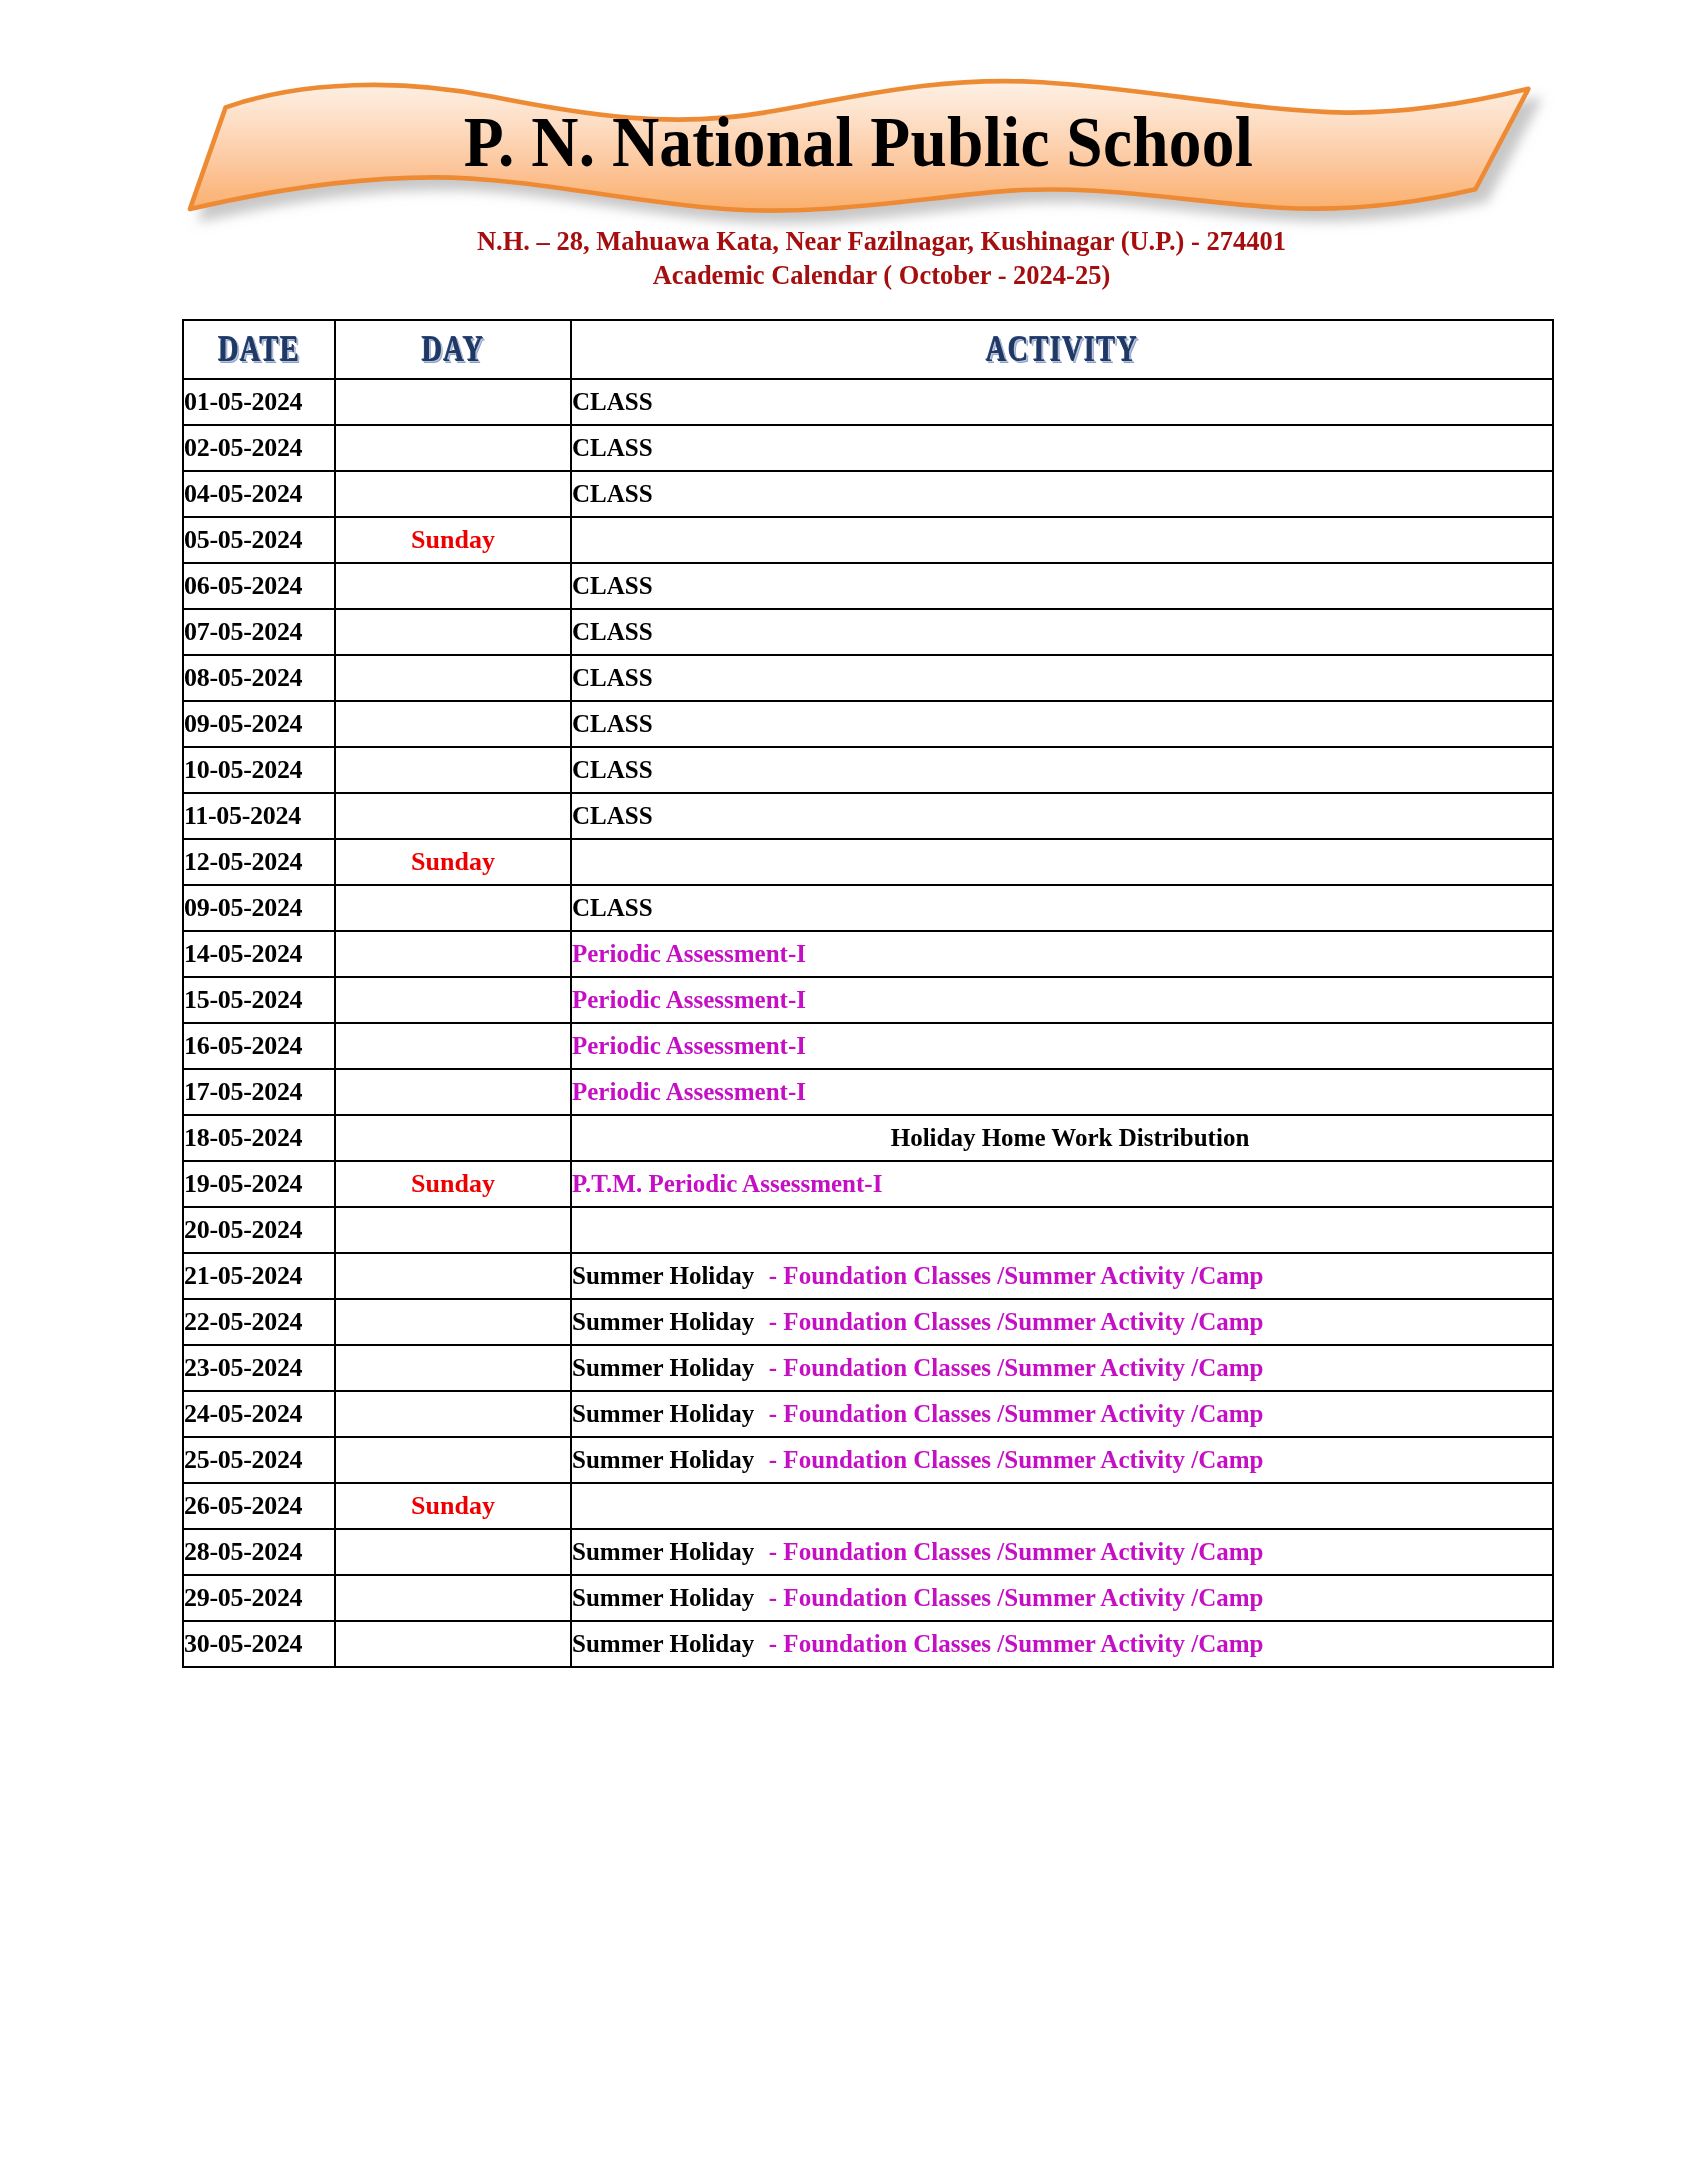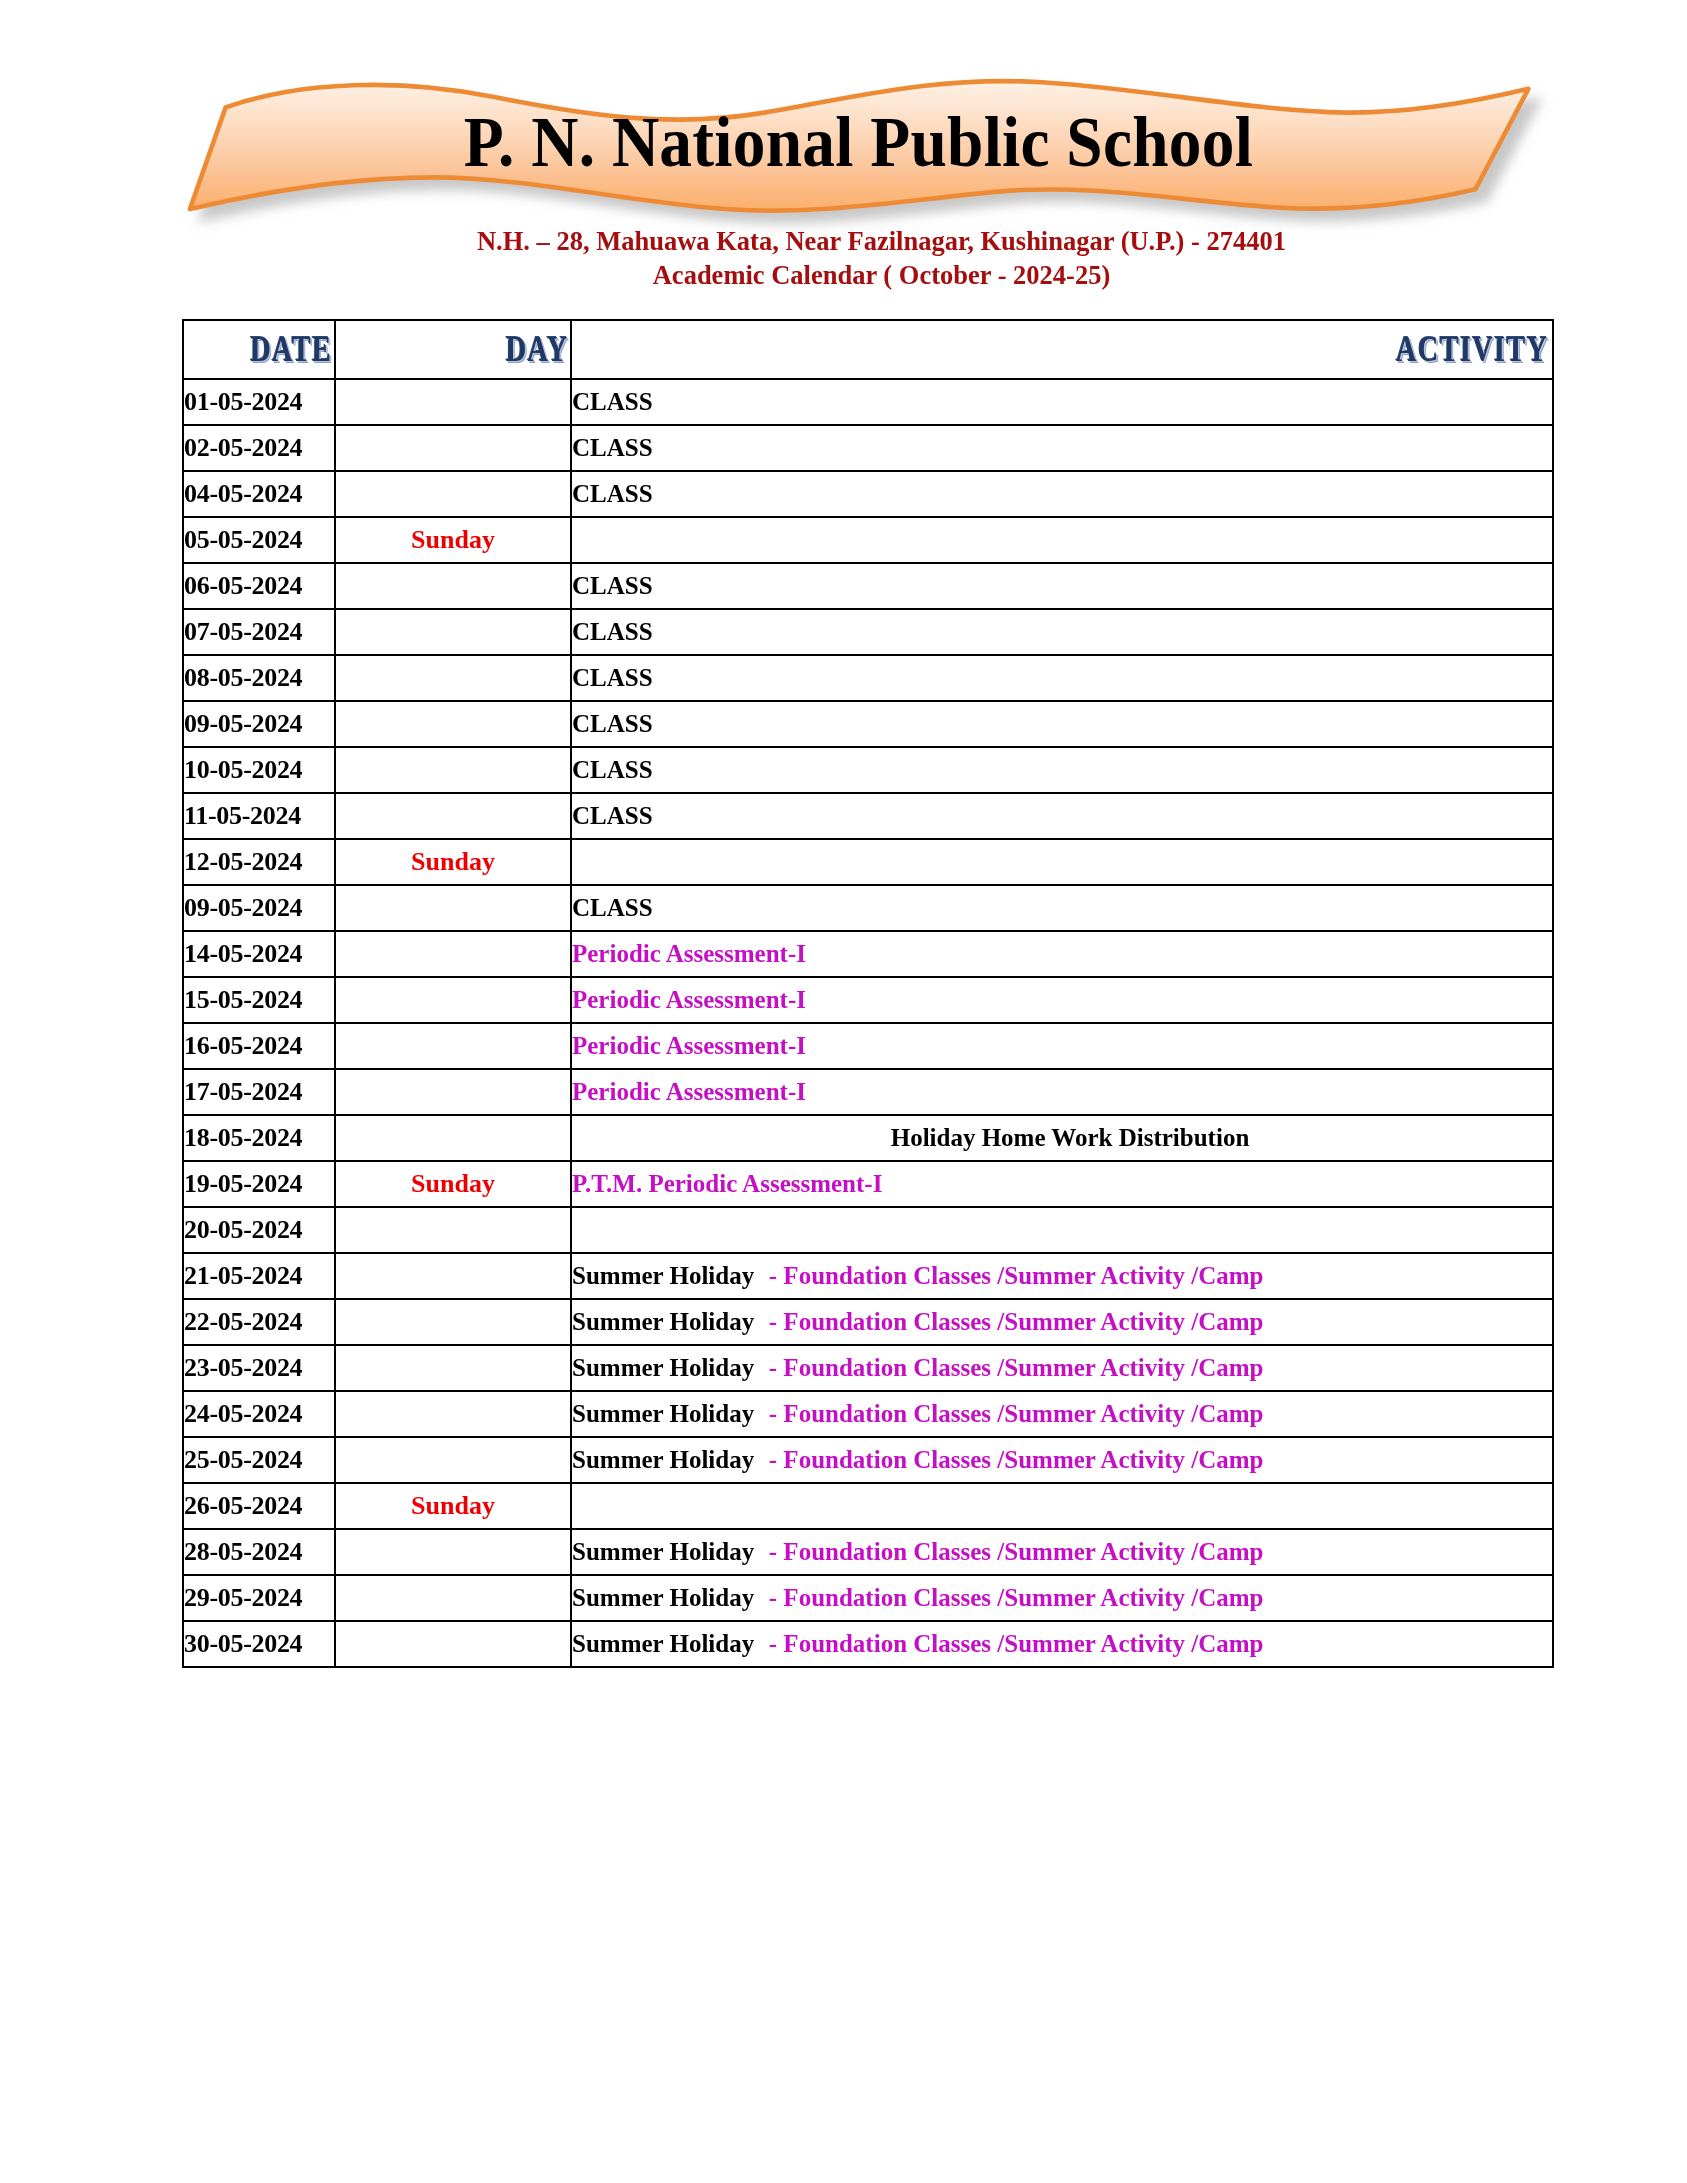--- a/index.html
+++ b/index.html
@@ -92,21 +92,21 @@
   table.cal th,
   table.cal td {
     border: 2px solid #000000;
     padding: 0;
     vertical-align: middle;
   }
 
   
   tr.head-row th {
     height: 57px;
-    text-align: right;
+    text-align: center;
     border-bottom-width: 2.6px;
     margin-left: 16px;
   }
   .hdr-text {
     font-family: "Liberation Serif", serif;
     font-size: 30px;
     font-weight: 700;
     color: #1F3864;
     letter-spacing: 1.3px;
     text-shadow:

